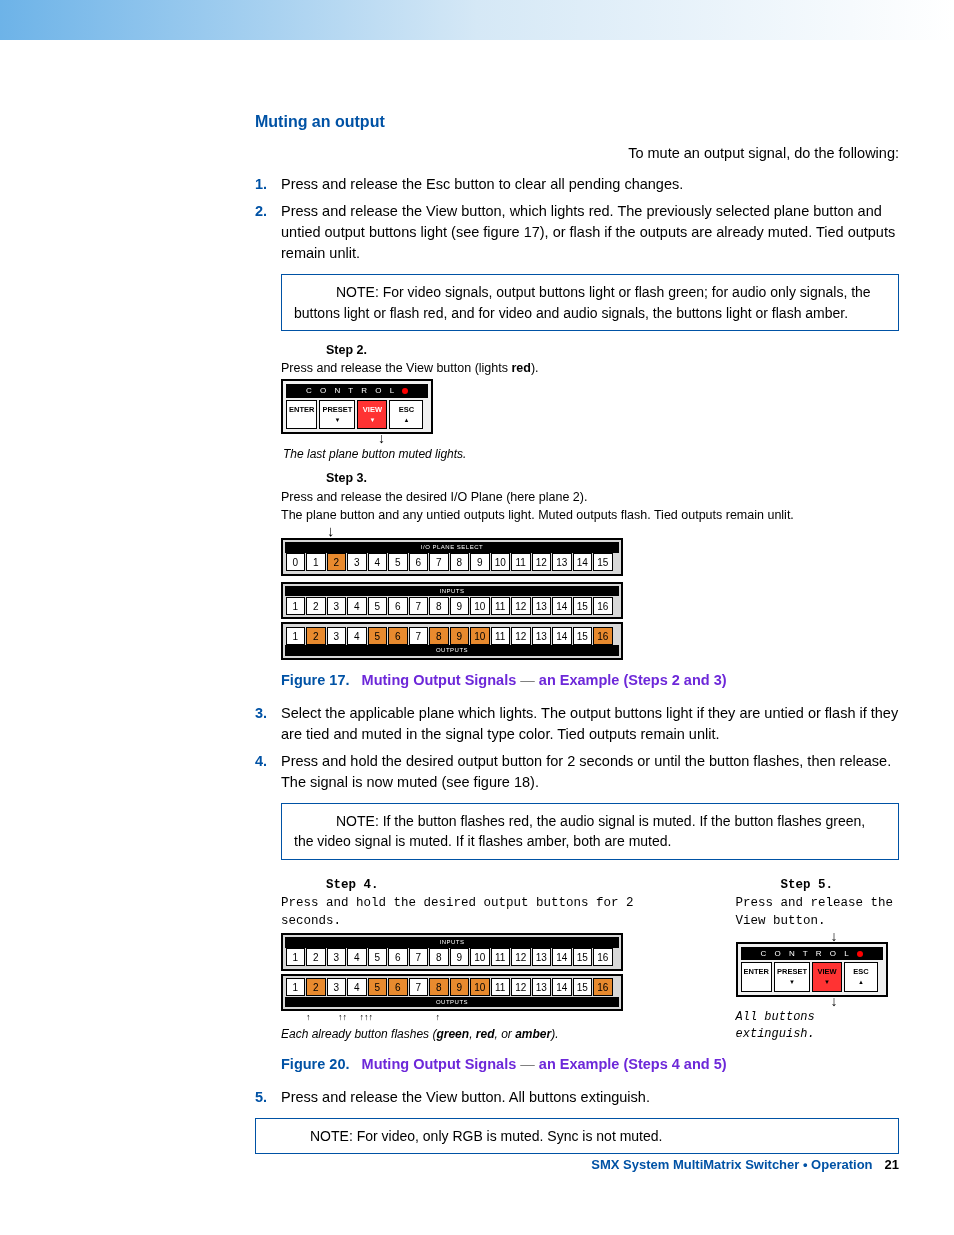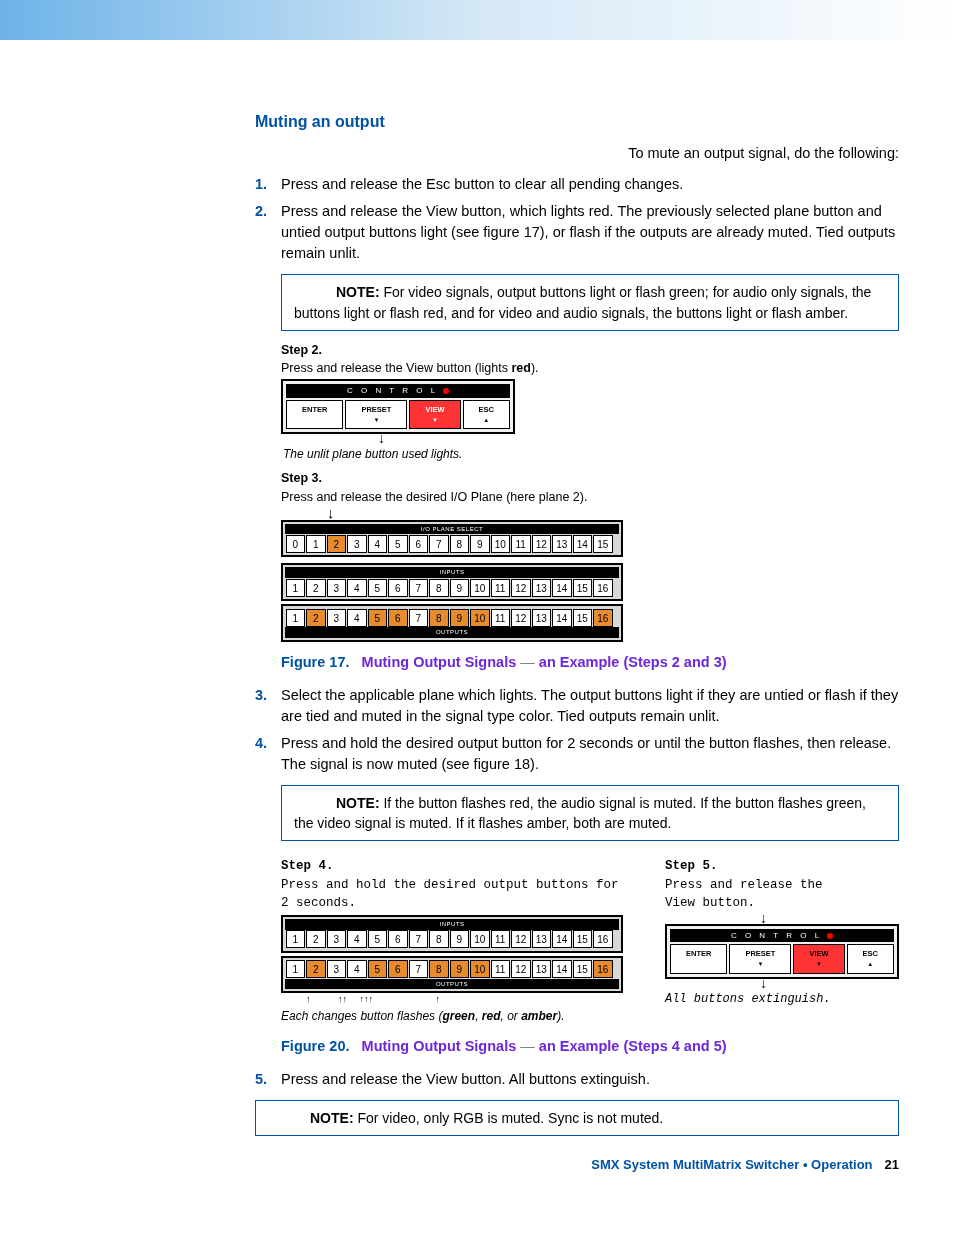--- a/index.html
+++ b/index.html
@@ -40,31 +40,31 @@
     min-width: 26px;
     flex-shrink: 0;
   }
   ol.numbered > li .body { flex: 1; }
   .note-box {
     border: 1.5px solid #0052a5;
     padding: 7px 12px;
     margin: 10px 0 10px 26px;
     font-size: 14px;
   }
-  .note-box .note-label { font-weight: bold; padding-left: 42px; }
+  .note-box .note-label { font-weight: normal; padding-left: 42px; }
   .figure-caption {
     color: #0052a5;
     font-weight: bold;
     margin: 10px 0 12px 26px;
     font-size: 14.5px;
   }
   .figure-caption .rest { color: #6d28d9; font-weight: bold; }
   .figure-caption .dash { color: #808080; font-weight: normal; }
   .step-block { margin: 6px 0 2px 26px; font-size: 12.5px; }
-  .step-label { font-weight: bold; }
+  .step-label { font-weight: bold; margin-left: 45px; }
   .step-caption-italic { font-style: italic; font-size: 12px; margin-left: 28px; margin-top: 2px;}
   .diagram-margin { margin-left: 26px; }
 
   
   .control-panel {
     display: inline-block;
     border: 2px solid #000;
     background: #f0f0f0;
     padding: 3px;
   }
@@ -83,21 +83,21 @@
     background: #f00;
     border-radius: 50%;
     vertical-align: middle;
   }
   .control-row { display: flex; gap: 2px; margin-top: 2px; }
   .ctrl-btn {
     border: 1.5px solid #000;
     font-size: 7.5px;
     font-weight: bold;
     text-align: center;
-    padding: 4px 15px;
+    padding: 4px 2px;
     min-width: 30px;
     background: #fff;
     position: relative;
   }
   .ctrl-btn.view { background: #ff3333; color: #fff; }
   .ctrl-btn.view2 { background: #ff3333; color: #000; }
   .ctrl-btn.esc { min-width: 34px; }
   .ctrl-btn .tri-down::after {
     content: "▼"; font-size: 6px; display: block;
   }
@@ -193,25 +193,26 @@
       </div>
       <div class="control-row">
         <div class="ctrl-btn"><span>ENTER</span></div>
         <div class="ctrl-btn"><span>PRESET</span><span class="tri-down"></span></div>
         <div class="ctrl-btn view"><span>VIEW</span><span class="tri-down"></span></div>
         <div class="ctrl-btn esc"><span>ESC</span><span class="tri-up"></span></div>
       </div>
     </div>
     <div style="font-size:14px; margin-left:97px; line-height:0.7;">↓</div>
   </div>
-  <div class="step-caption-italic">The unlit plane button used lights.</div>
+  <div class="step-caption-italic">The last plane button muted lights.</div>
 
   <div class="step-block">
     <div><span class="step-label">Step 3.</span></div>
     <div>Press and release the desired I/O Plane (here plane 2).</div>
+    <div>The plane button and any untied outputs light. Muted outputs flash. Tied outputs remain unlit.</div>
   </div>
 
   <div class="diagram-margin">
     <span style="font-size:15px; margin-left:46px; line-height:0.6; display:block;">↓</span>
     <div class="btn-row-wrap" style="display:block; width:342px;">
       <div class="btn-row-header">I/O PLANE SELECT</div>
       <div class="btn-row" id="row-io">
           <div class="cell">0</div>
           <div class="cell">1</div>
           <div class="cell orange">2</div>
@@ -338,21 +339,21 @@
             <div class="cell">12</div>
             <div class="cell">13</div>
             <div class="cell">14</div>
             <div class="cell">15</div>
             <div class="cell orange">16</div>
           </div>
         <div class="btn-row-footer">OUTPUTS</div>
       </div>
       <div class="mini-arrows-below" style="margin-left:25px;">↑&nbsp;&nbsp;&nbsp;&nbsp;&nbsp;&nbsp;&nbsp;&nbsp;&nbsp;&nbsp;&nbsp;↑↑&nbsp;&nbsp;&nbsp;&nbsp;&nbsp;↑↑↑&nbsp;&nbsp;&nbsp;&nbsp;&nbsp;&nbsp;&nbsp;&nbsp;&nbsp;&nbsp;&nbsp;&nbsp;&nbsp;&nbsp;&nbsp;&nbsp;&nbsp;&nbsp;&nbsp;&nbsp;&nbsp;&nbsp;&nbsp;&nbsp;&nbsp;↑</div>
       <div class="step-caption-italic" style="margin-left:0;">
-        <span>Each changes button flashes (</span><b>green</b><span>, </span><b>red</b><span>, or </span><b>amber</b><span>).</span>
+        <span>Each already button flashes (</span><b>green</b><span>, </span><b>red</b><span>, or </span><b>amber</b><span>).</span>
       </div>
     </div>
     <div class="col">
       <div class="step-block">
         <div><span class="step-label">Step 5.</span></div>
         <div>Press and release the</div>
         <div>View button.</div>
       </div>
       <div style="font-size:14px; margin-left:95px; line-height:0.7;">↓</div>
       <div class="control-panel">

